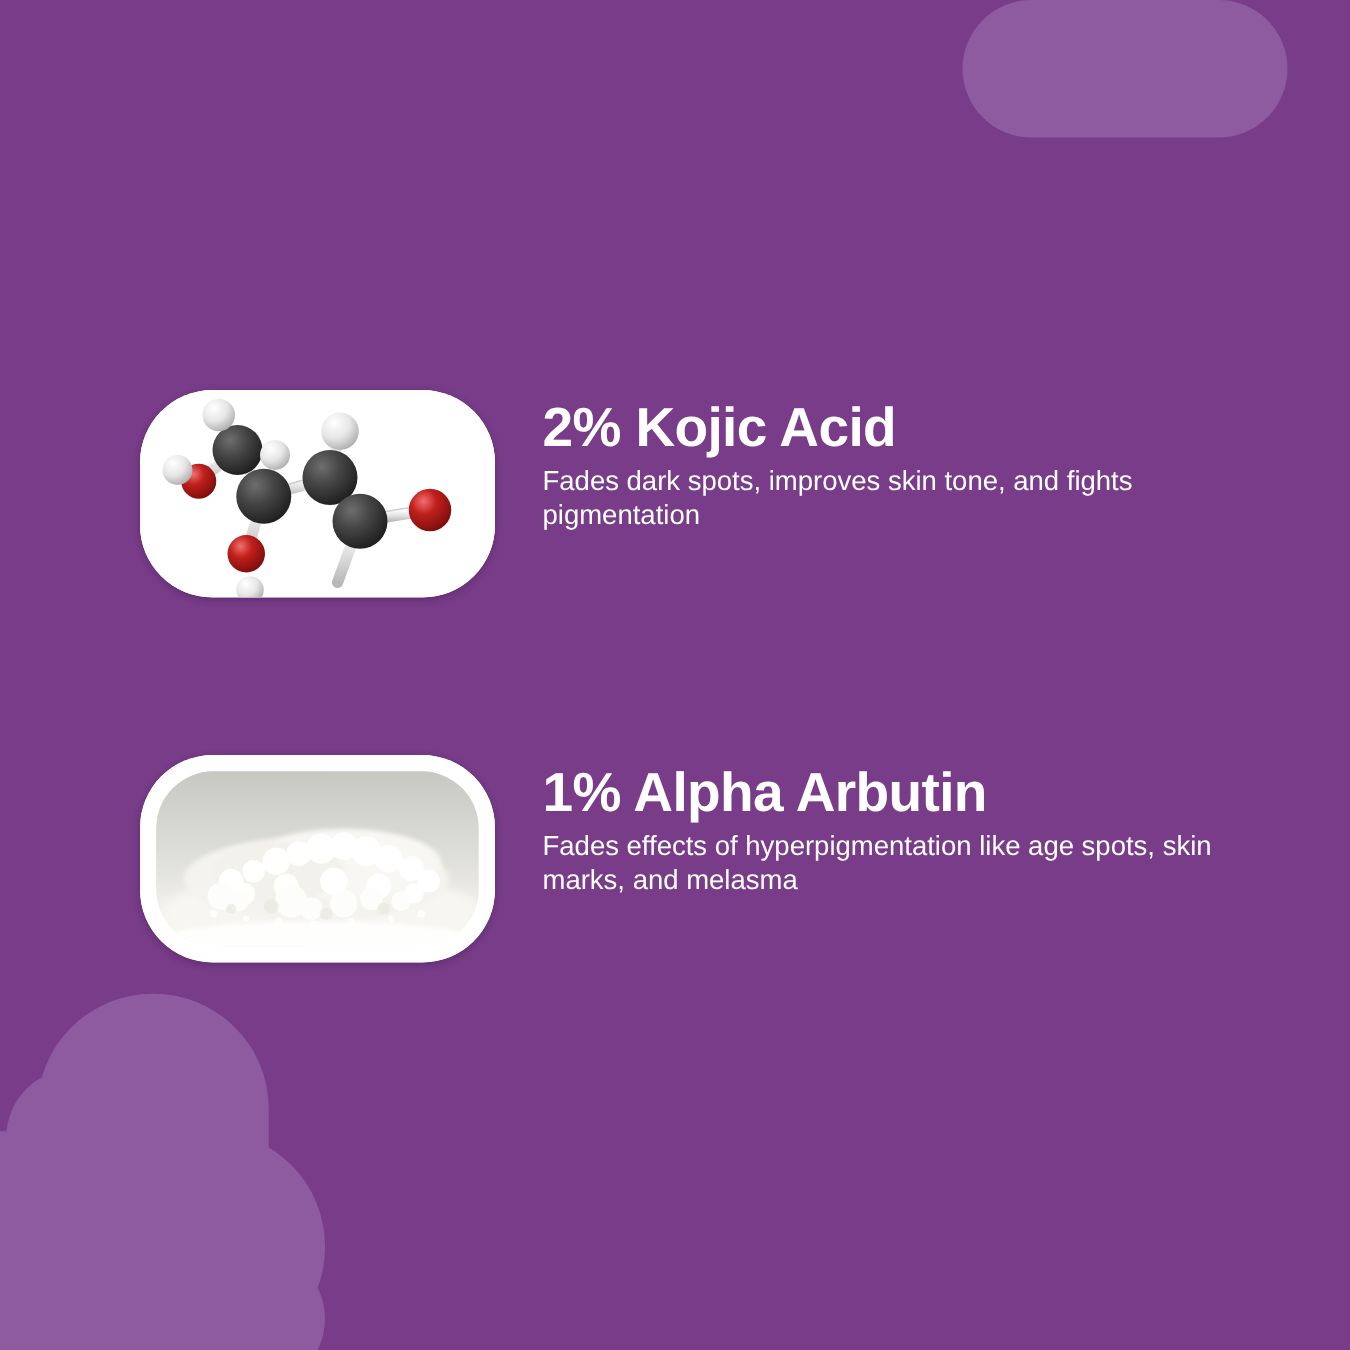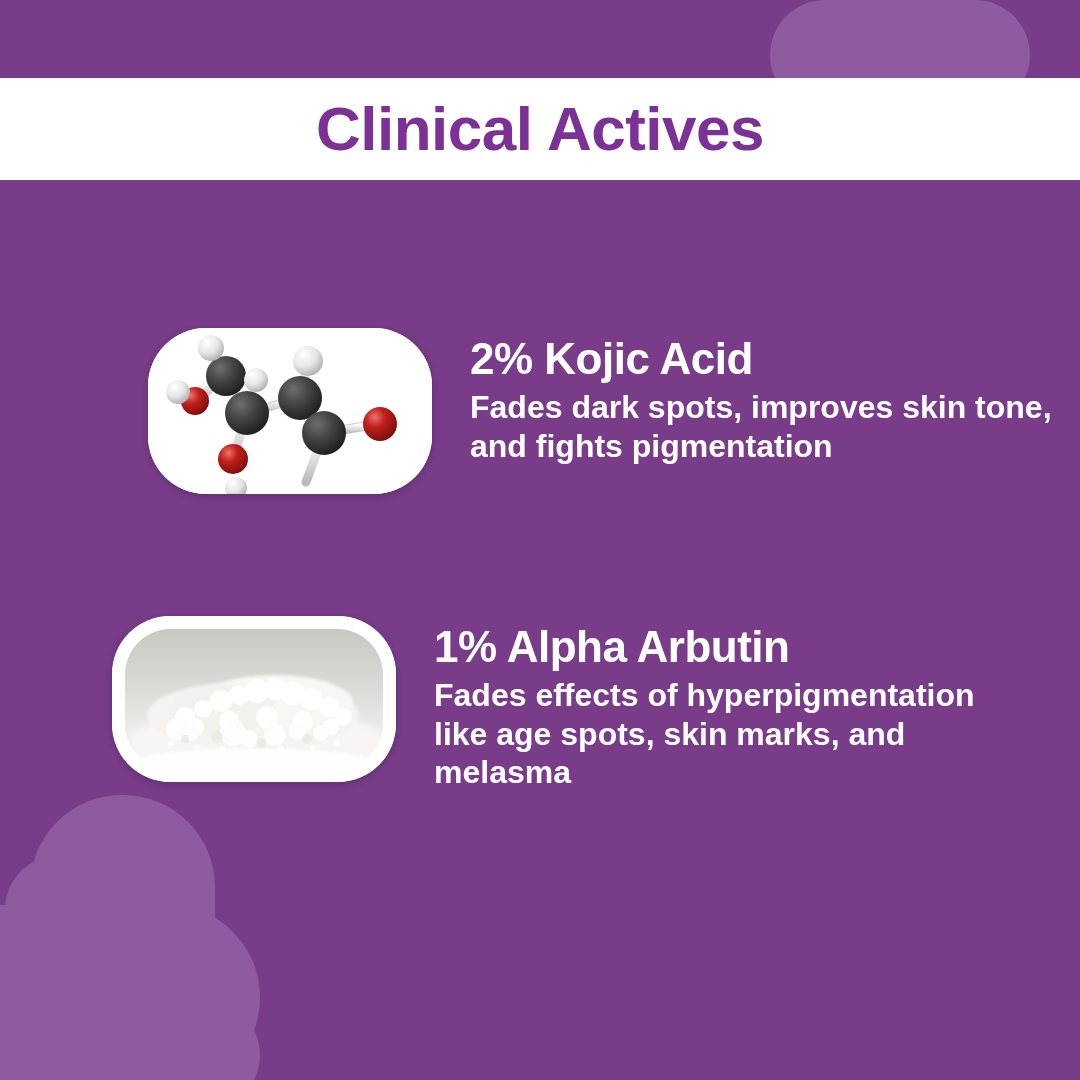--- a/index.html
+++ b/index.html
@@ -72,22 +72,22 @@
     line-height:1;
   }
 
   
   .ingredient-row {
     position:absolute;
     display:flex;
     align-items:flex-start;
     z-index:3;
   }
-  #row-kojic-acid   { left:112px; top:328px;margin-left:36px; }
-  #row-alpha-arbutin{ left:112px; top:604px;margin-top:12px; }
+  #row-kojic-acid   { left:112px; top:312px; }
+  #row-alpha-arbutin{ left:112px; top:604px; }
 
   .ingredient-image {
     position:relative;
     width:284px; height:166px;
     border-radius:58px;
     background:#FFFFFF;
     flex:0 0 auto;
     overflow:hidden;
     box-shadow:0 2px 6px rgba(40,10,50,0.28);
   }
@@ -97,22 +97,22 @@
     color:#FFFFFF;
   }
   .ingredient-name {
     font-size:44px;
     font-weight:bold;
     line-height:1.05;
     letter-spacing:-0.5px;
     white-space:nowrap;
   }
   .ingredient-desc {
-    font-size:32px;
-    font-weight:bold;
+    font-size:22px;
+    font-weight:normal;
     line-height:1.2;
     margin-top:6px;
     max-width:600px;
   }
 
   
   .molecule-canvas { width:100%; height:100%; display:block; }
 
   
   .powder-frame {
@@ -144,23 +144,20 @@
   <div class="deco" id="deco-bottom-a">
     <div class="bar v"></div>
     <div class="bar h"></div>
   </div>
 
   <div class="deco" id="deco-top-right">
     <div class="bar v"></div>
     <div class="bar h"></div>
   </div>
 
-  <div id="header-banner">
-    <h1 id="page-title">Clinical Actives</h1>
-  </div>
 
   <div class="ingredient-row" id="row-kojic-acid">
     <div class="ingredient-image">
       <svg class="molecule-canvas" viewBox="0 0 284 166" preserveAspectRatio="xMidYMid slice">
         <defs>
           <radialGradient id="gC" cx="35%" cy="30%" r="75%">
             <stop offset="0%" stop-color="#6e6e6e"></stop>
             <stop offset="45%" stop-color="#454545"></stop>
             <stop offset="100%" stop-color="#1d1d1d"></stop>
           </radialGradient>

